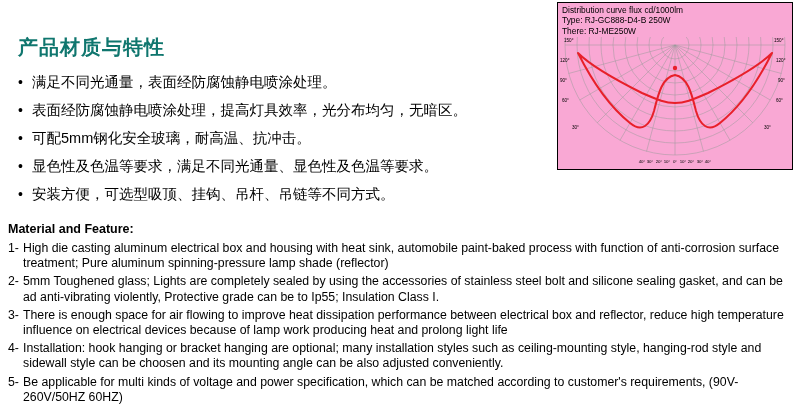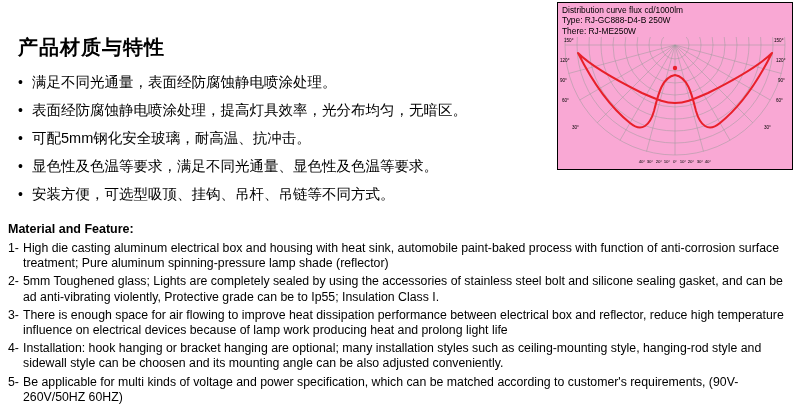--- a/index.html
+++ b/index.html
@@ -27,21 +27,21 @@
     position: absolute;
     left: 18px;
     top: 34px;
     width: 540px;
   }
   .cn-title {
     font-size: 20px;
     font-weight: bold;
     letter-spacing: 1px;
     margin-bottom: 10px;
-    color: #000000;
+    color: #0f766e;
   }
   .cn-list {
     list-style: none;
     margin: 0;
     padding: 0;
   }
   .cn-list li {
     font-size: 14.5px;
     line-height: 22px;
     margin-bottom: 6px;

